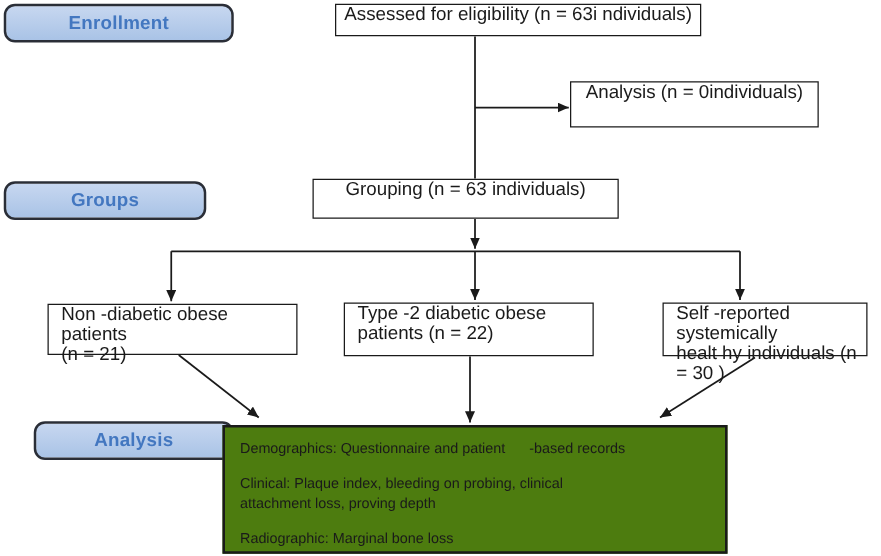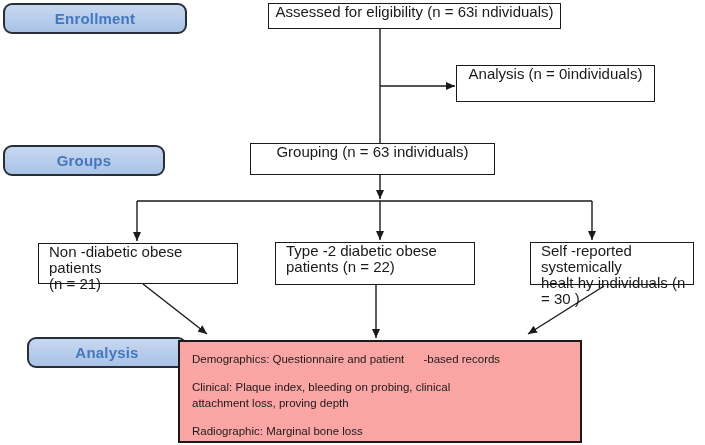--- a/index.html
+++ b/index.html
@@ -17,21 +17,21 @@
   }
   .wbox{
     position:absolute;box-sizing:border-box;background:#ffffff;
     border:1.5px solid #1a1a1a;font-size:15px;line-height:16px;
     display:flex;align-items:flex-start;
   }
   .wbox.center{justify-content:center;text-align:center;}
   .wbox.left{padding-left:10px;}
   .stack{display:flex;flex-direction:column;}
   .analysis-box{
-    position:absolute;box-sizing:border-box;background:#fca5a5;
+    position:absolute;box-sizing:border-box;background:#4d7c0f;
     border:2px solid #1a1a1a;font-size:11.5px;line-height:16.5px;
     padding:9px 12px;
   }
   .analysis-box .para{margin:0 0 11px 0;}
   .analysis-box .para:last-child{margin-bottom:0;}
   .prewrap{white-space:pre-wrap;}
   .blk{display:block;}
 </style>
 </head>
 <body>

